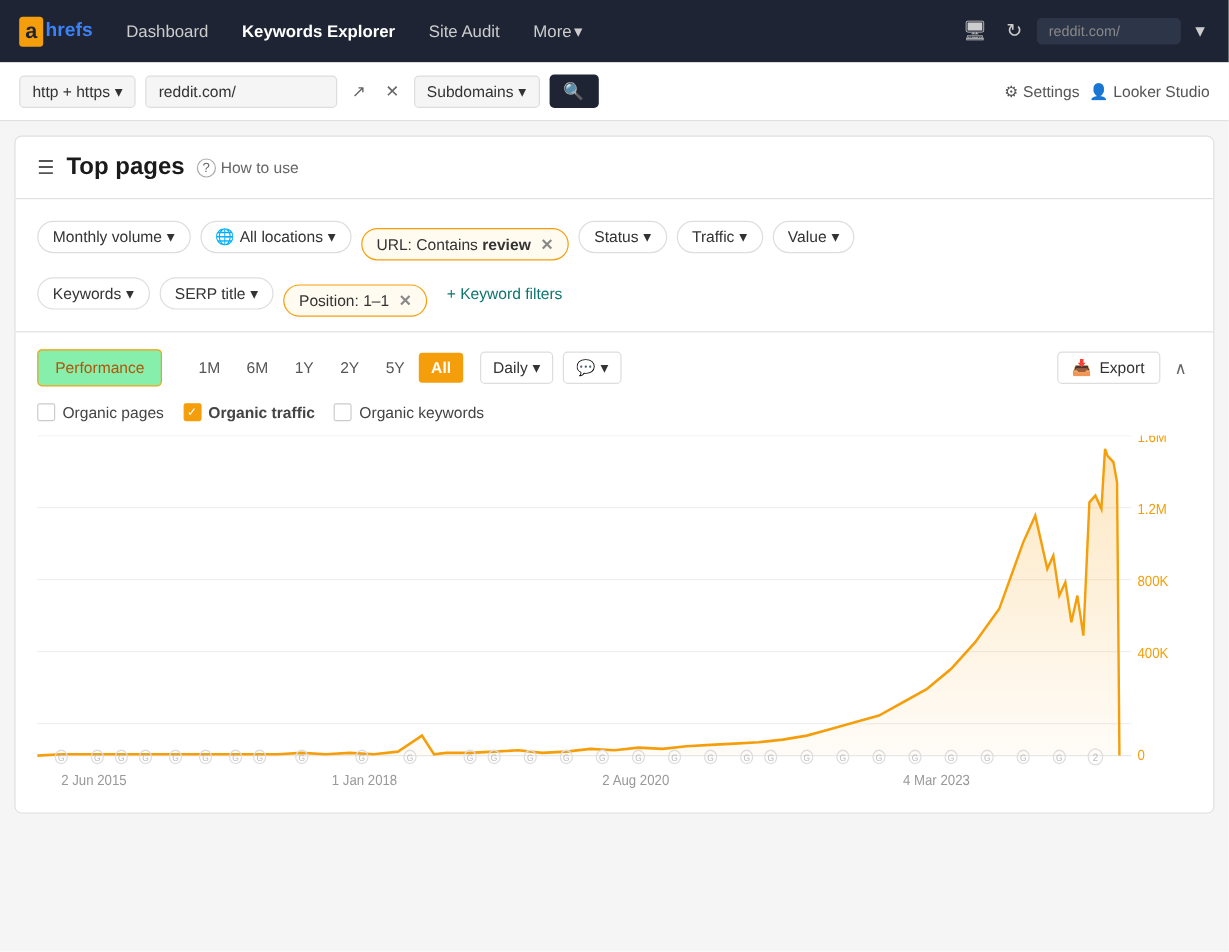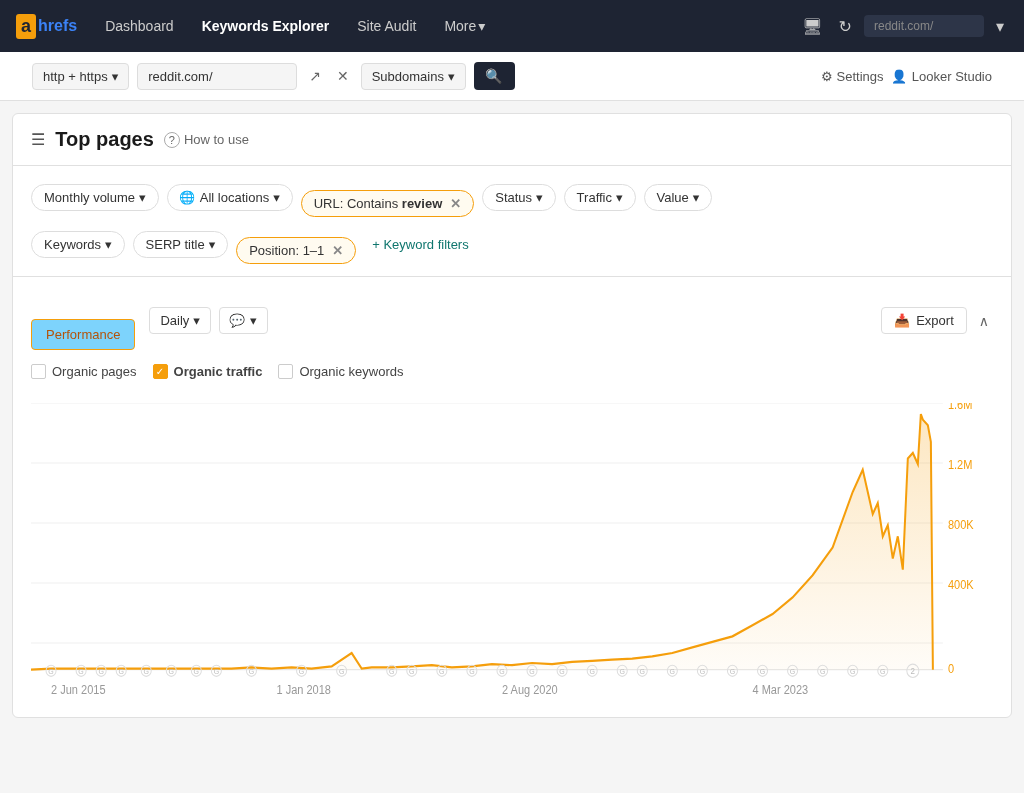--- a/index.html
+++ b/index.html
@@ -62,21 +62,21 @@
       font-size: 13px;
       min-width: 120px;
       display: flex;
       align-items: center;
     }
 
     
     .url-bar {
       background: #fff;
       border-bottom: 1px solid #e0e0e0;
-      padding: 10px 32px;
+      padding: 10px 16px;
       display: flex;
       align-items: center;
       gap: 8px;
     }
     .url-protocol {
       background: #f5f5f5;
       border: 1px solid #ddd;
       border-radius: 4px;
       padding: 5px 10px;
       font-size: 13px;
@@ -245,24 +245,23 @@
       margin-bottom: 14px;
     }
     .perf-tab {
       padding: 7px 14px;
       border-radius: 4px;
       font-size: 13px;
       cursor: pointer;
       font-weight: 500;
     }
     .perf-tab.active {
-      background: #7dd3fc;
+      background: #86efac;
       border: 1.5px solid #f59e0b;
       color: #b45309;
-      margin-top: 28px;
     }
     .perf-tab.inactive {
       background: #fff;
       border: 1px solid #ddd;
       color: #444;
     }
     .time-controls {
       display: flex;
       align-items: center;
       gap: 2px;
@@ -326,21 +325,21 @@
       font-size: 14px;
       padding: 4px;
     }
     .perf-spacer { flex: 1; }
 
     
     .chart-checkboxes {
       display: flex;
       align-items: center;
       gap: 16px;
-      margin-bottom: 24px;
+      margin-bottom: 12px;
     }
     .checkbox-item {
       display: flex;
       align-items: center;
       gap: 6px;
       font-size: 13px;
       color: #444;
       cursor: pointer;
     }
     .checkbox-box {
@@ -485,20 +484,28 @@
       <div class="keyword-filters-btn">
         <span>+ Keyword filters</span>
       </div>
     </div>
   </div>
 
   <div class="performance-section">
 
     <div class="performance-controls">
       <div class="perf-tab active">Performance</div>
+      <div class="time-controls">
+        <button class="time-btn">1M</button>
+        <button class="time-btn">6M</button>
+        <button class="time-btn">1Y</button>
+        <button class="time-btn">2Y</button>
+        <button class="time-btn">5Y</button>
+        <button class="time-btn active">All</button>
+      </div>
       <div class="daily-btn">
         <span>Daily</span>
         <span>▾</span>
       </div>
       <div class="icon-btn">
         <span>💬</span>
         <span>▾</span>
       </div>
       <div class="perf-spacer"></div>
       <div class="export-btn">

